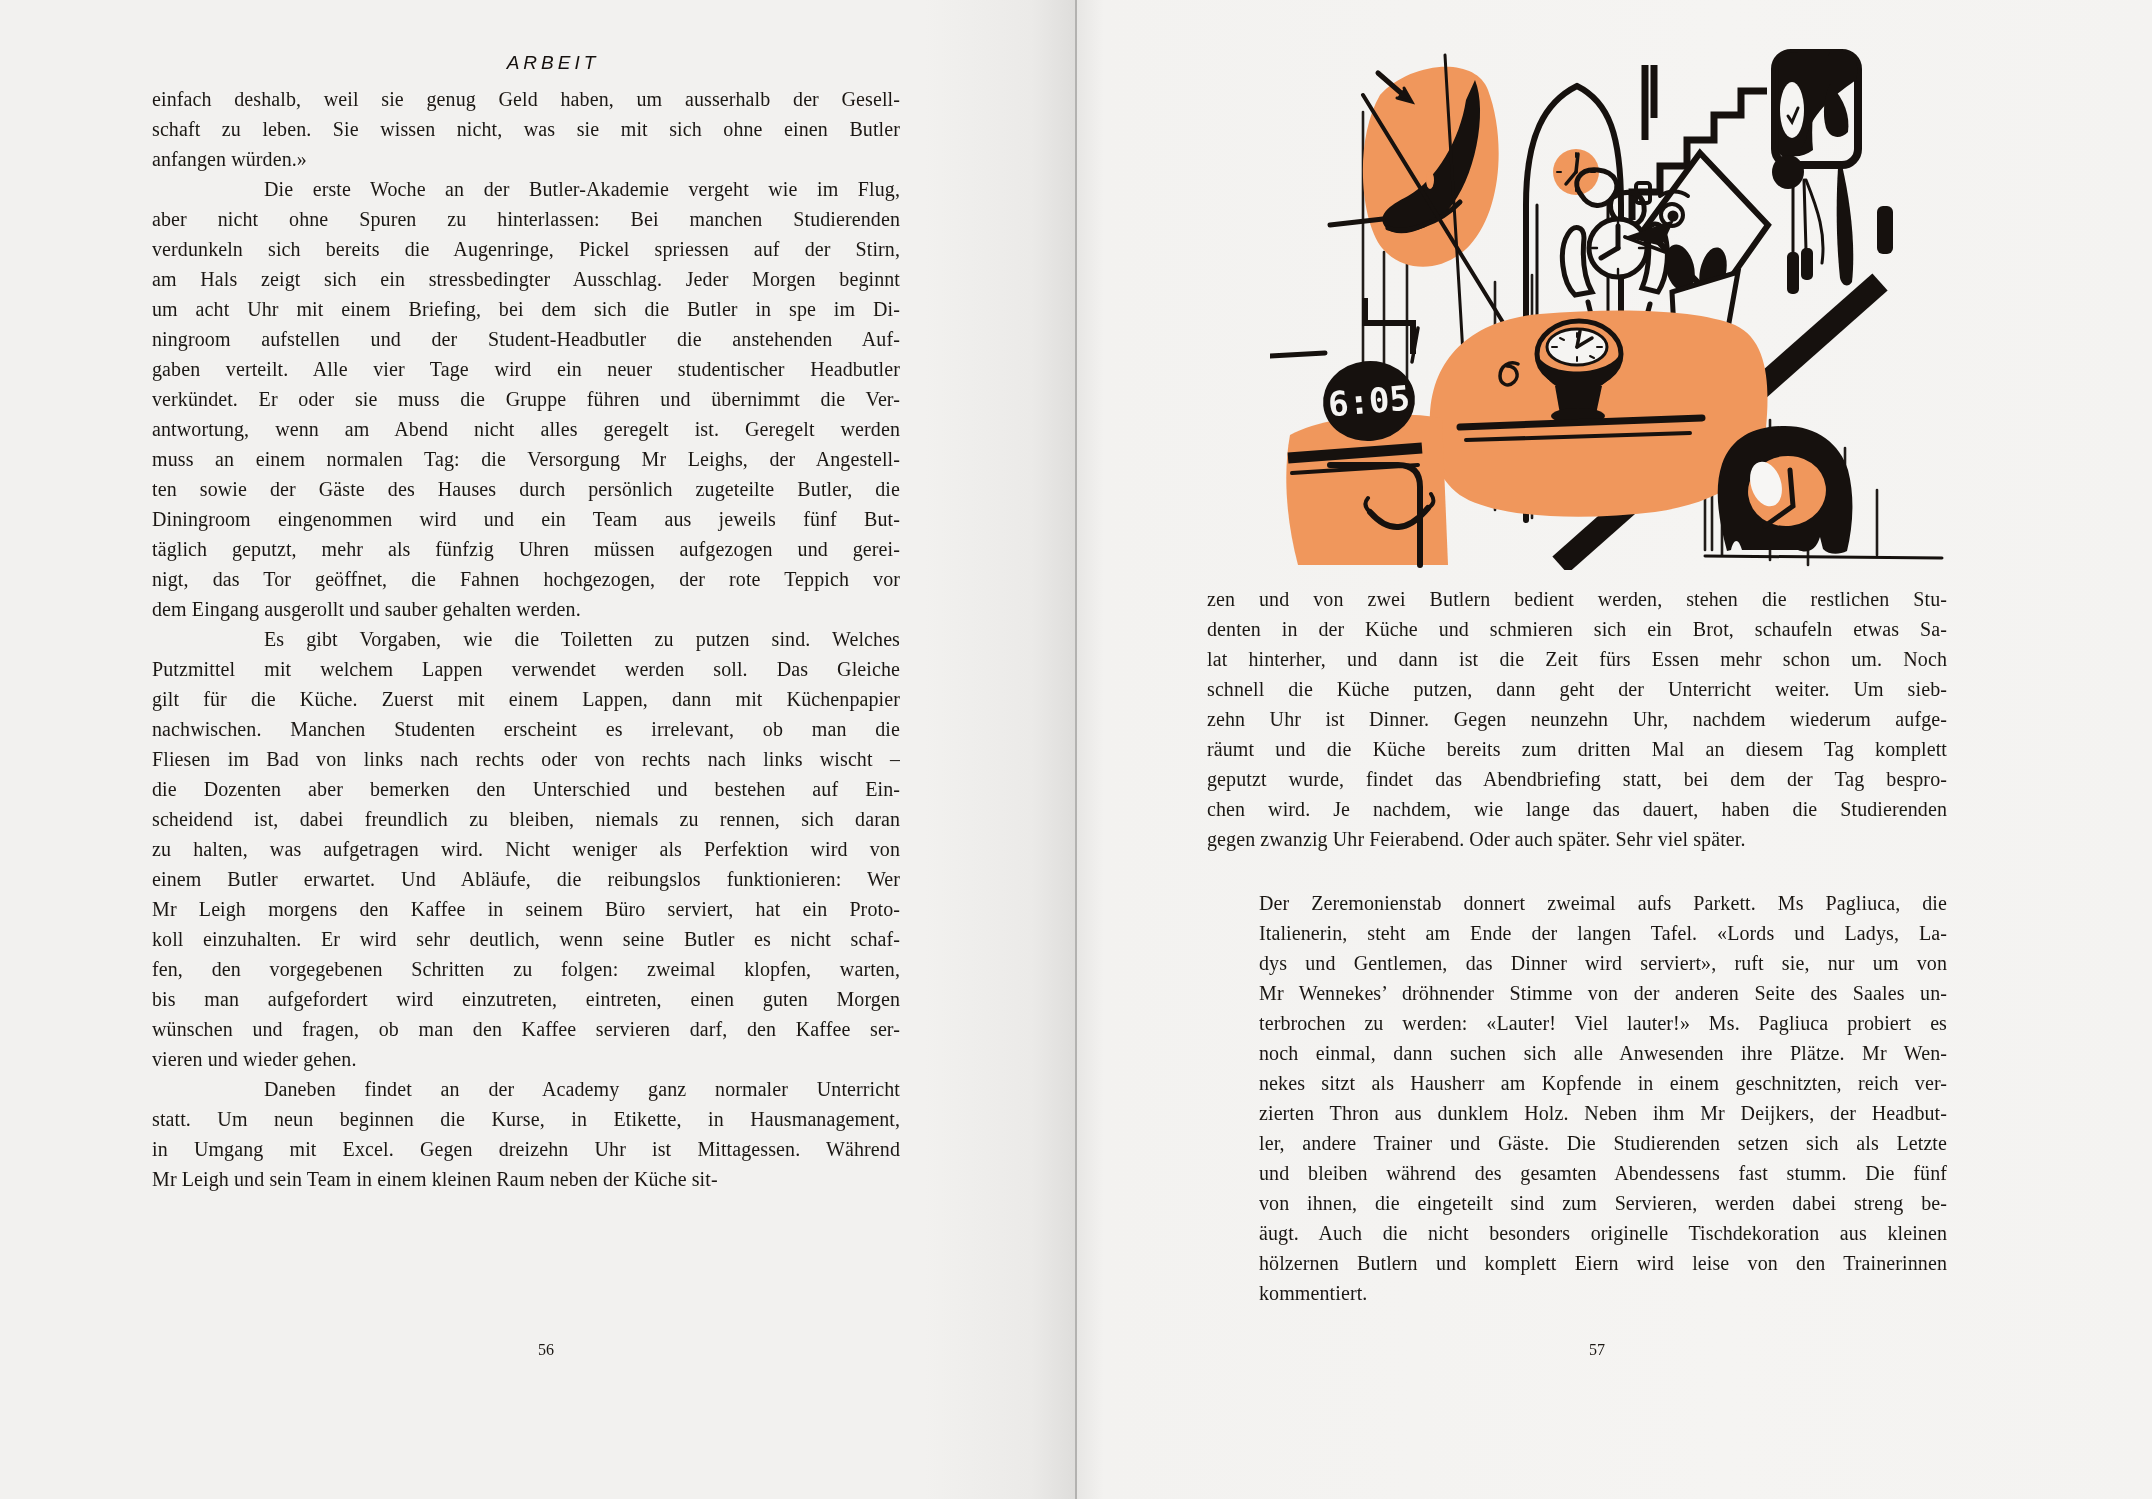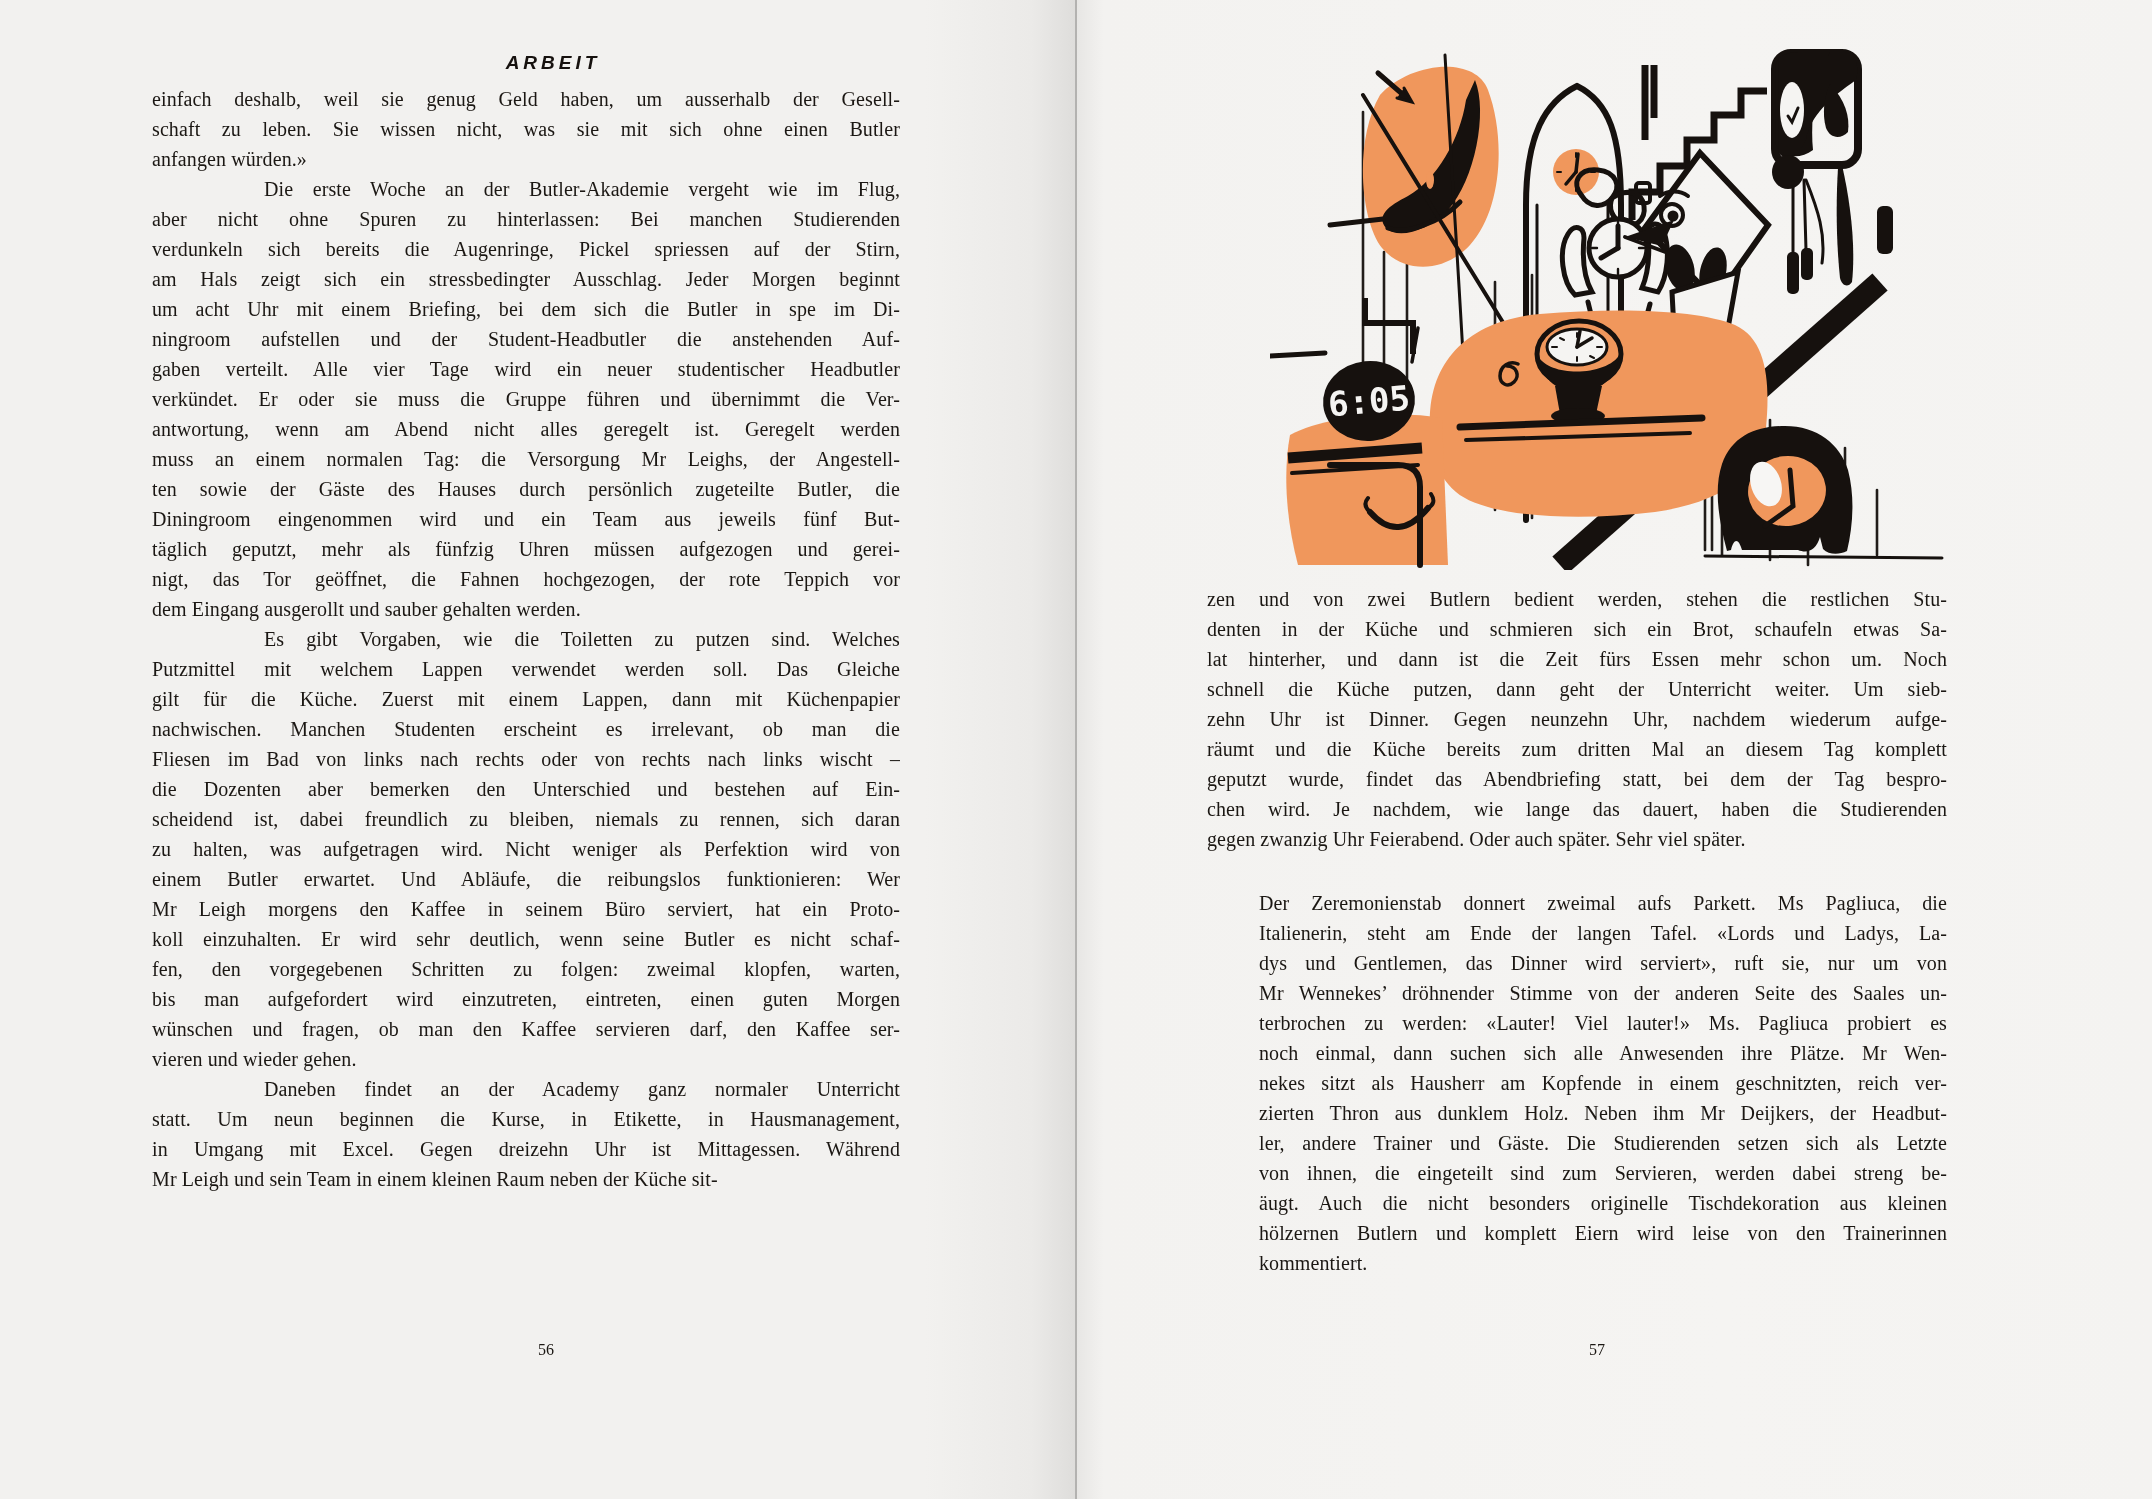--- a/index.html
+++ b/index.html
@@ -12,21 +12,21 @@
   .page-left  { left:0; width:1075px;
     background:linear-gradient(to right,#f2f1ef 0%,#f2f1ef 86%,#eceberg 94%,#e6e5e3 99%,#d9d8d6 100%);
     background:linear-gradient(to right,#f2f1ef 0%,#f2f1ef 86%,#ebeae8 96%,#dedddb 100%); }
   .page-right { left:1077px; width:1075px;
     background:linear-gradient(to right,#e7e6e4 0%,#f3f2f0 2.5%,#f5f4f2 60%,#f4f3f1 100%); }
   .gutter { position:absolute; left:1075px; top:0; width:2px; height:1499px; background:#b3b2b0; }
 
   .running-head {
     position:absolute; left:152px; top:52px; width:748px; box-sizing:border-box; padding-left:54px;
     text-align:center; font-family:"Liberation Sans", sans-serif;
-    font-weight:bold; font-style:italic; font-size:19px; letter-spacing:4px; color:#16110e;
+    font-weight:normal; font-style:italic; font-size:19px; letter-spacing:4px; color:#16110e;
   }
 
   .textblock { position:absolute; font-size:20px; line-height:30px; letter-spacing:0.1px; }
   #left-text  { left:152px; top:84px;  width:748px; }
   #right-text { left:1207px; top:584px; width:740px; }
 
   .tline { height:30px; white-space:nowrap; overflow:hidden;
            text-align:justify; text-align-last:justify; text-justify:inter-word; }
   .tline.last { text-align-last:left; }
   .para.indent .tline:first-child { padding-left:112px; box-sizing:border-box; }
@@ -265,20 +265,21 @@
   <div class="para block-indent">
       <div class="tline">Der Zeremonienstab donnert zweimal aufs Parkett. Ms Pagliuca, die</div>
       <div class="tline">Italienerin, steht am Ende der langen Tafel. «Lords und Ladys, La-</div>
       <div class="tline">dys und Gentlemen, das Dinner wird serviert», ruft sie, nur um von</div>
       <div class="tline">Mr Wennekes’ dröhnender Stimme von der anderen Seite des Saales un-</div>
       <div class="tline">terbrochen zu werden: «Lauter! Viel lauter!» Ms. Pagliuca probiert es</div>
       <div class="tline">noch einmal, dann suchen sich alle Anwesenden ihre Plätze. Mr Wen-</div>
       <div class="tline">nekes sitzt als Hausherr am Kopfende in einem geschnitzten, reich ver-</div>
       <div class="tline">zierten Thron aus dunklem Holz. Neben ihm Mr Deijkers, der Headbut-</div>
       <div class="tline">ler, andere Trainer und Gäste. Die Studierenden setzen sich als Letzte</div>
+      <div class="tline">und bleiben während des gesamten Abendessens fast stumm. Die fünf</div>
       <div class="tline">von ihnen, die eingeteilt sind zum Servieren, werden dabei streng be-</div>
       <div class="tline">äugt. Auch die nicht besonders originelle Tischdekoration aus kleinen</div>
       <div class="tline">hölzernen Butlern und komplett Eiern wird leise von den Trainerinnen</div>
       <div class="tline last">kommentiert.</div>
     </div>
 </div>
 
 <div class="pagenum" id="pagenum-left">56</div>
 <div class="pagenum" id="pagenum-right">57</div>
 

